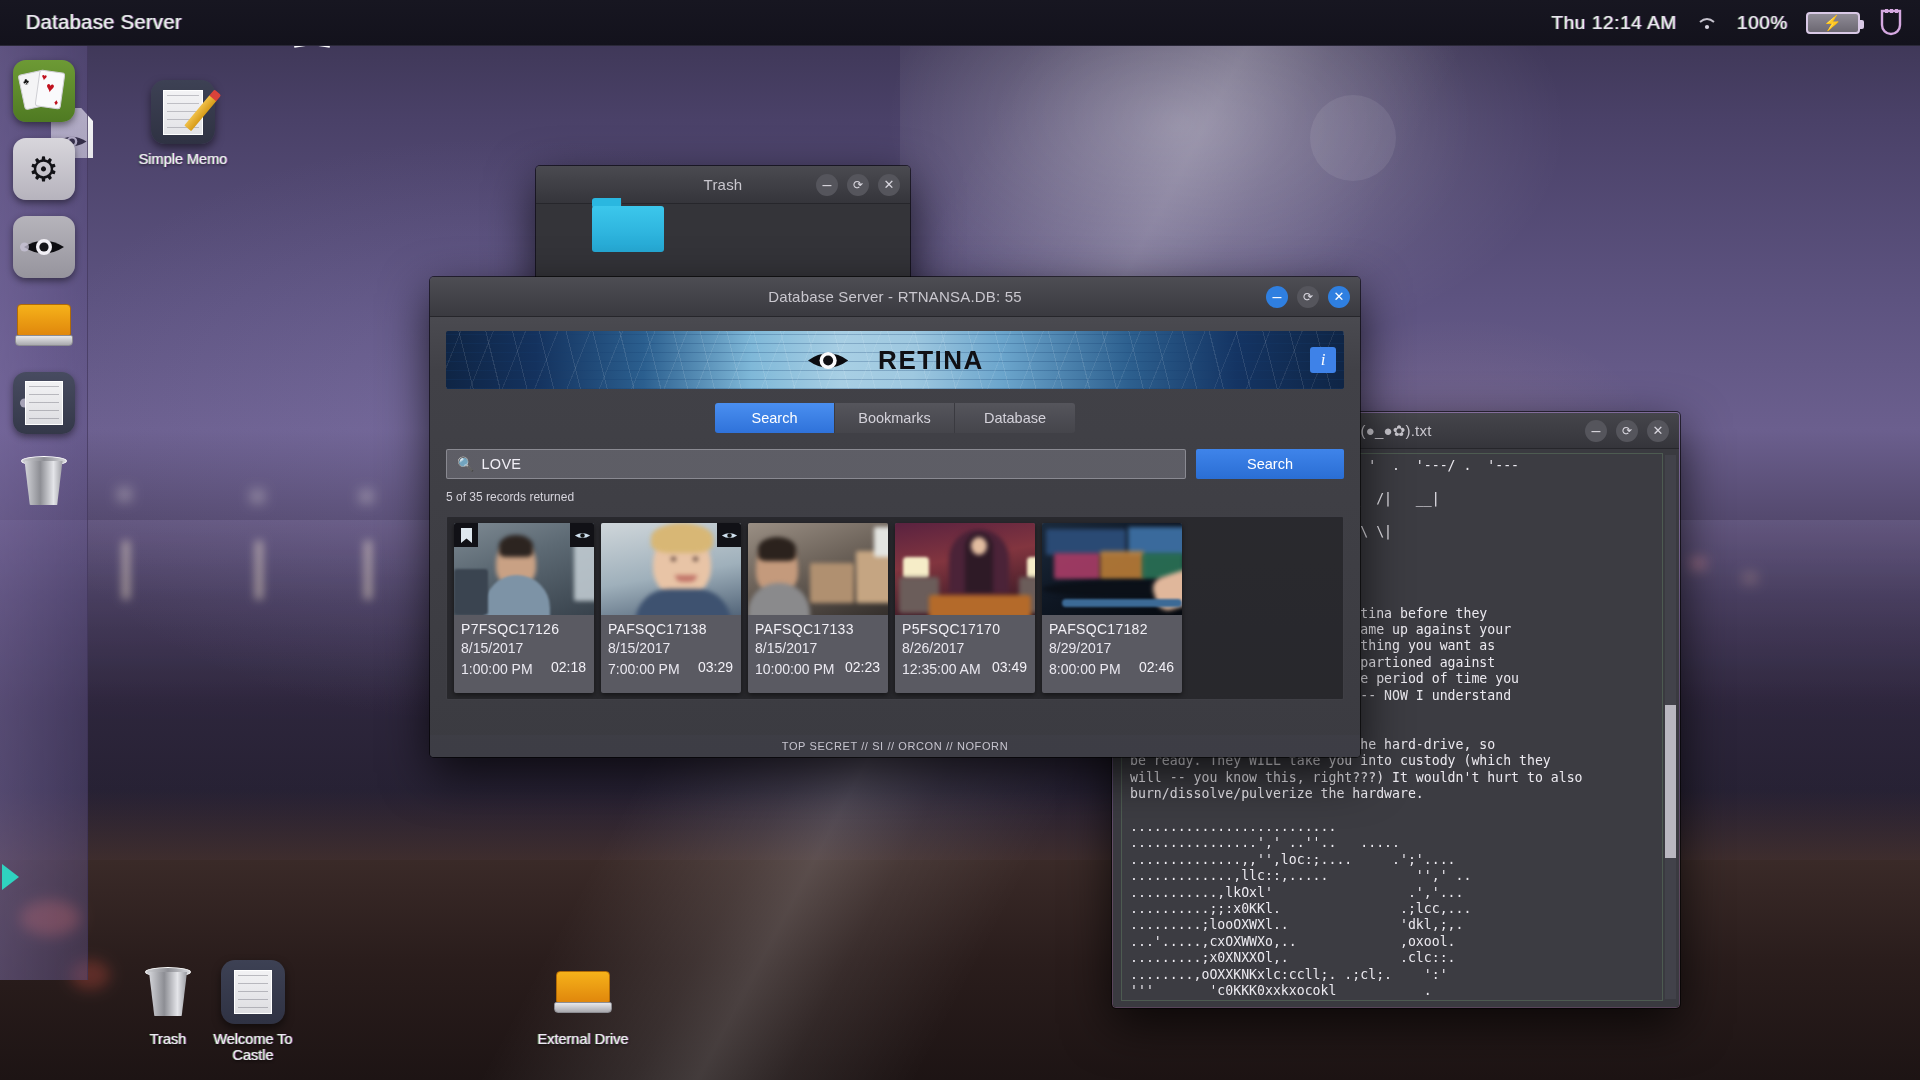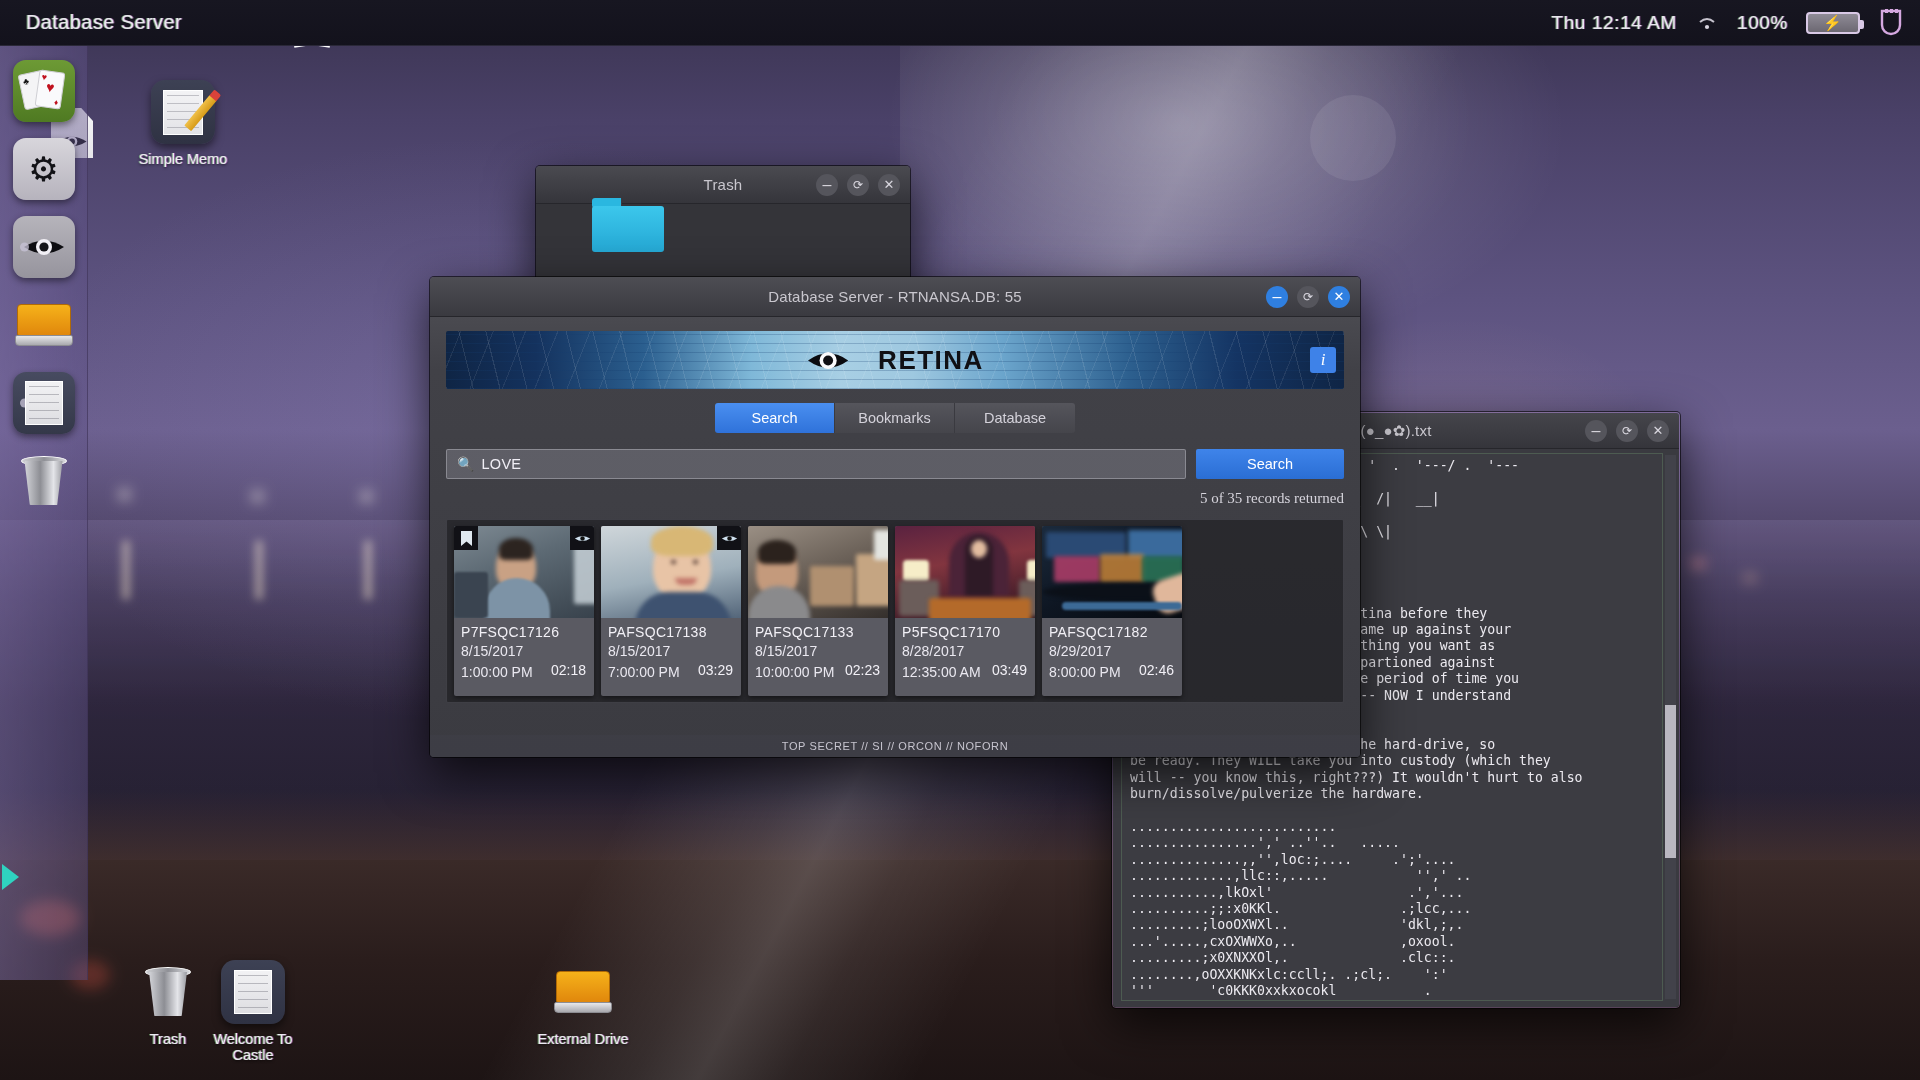--- a/index.html
+++ b/index.html
@@ -181,21 +181,21 @@
   .tab:last-child{border-radius:0 3px 3px 0;border-right:none;}
   .tab.active{background:linear-gradient(to bottom,#4a8ff0,#2f72da);color:#fff;}
 
   #searchrow{display:flex;gap:10px;margin-top:16px;}
   #searchfield{flex:1;height:30px;background:rgba(160,160,170,.32);border:1px solid rgba(190,190,200,.45);
     border-radius:2px;display:flex;align-items:center;gap:7px;padding:0 10px;}
   #searchfield .sicon{color:#dcdae2;font-size:14px;}
   #searchfield .sval{font-size:14.5px;color:#f0eef5;letter-spacing:.3px;}
   #searchbtn{width:148px;height:30px;border-radius:2px;background:linear-gradient(to bottom,#3f84ea,#2a6ed4);
     display:flex;align-items:center;justify-content:center;color:#fff;font-size:14.5px;}
-  #reccount{text-align:right;font-size:15px;color:#d6d4dc;margin-top:11px;font-family:Liberation Serif, serif;}
+  #reccount{text-align:left;font-size:12px;color:#d6d4dc;margin-top:11px;}
 
   #results{margin-top:12px;height:184px;background:rgba(24,24,28,.55);border:1px solid rgba(90,90,100,.45);
     border-radius:2px;padding:6px 7px;display:flex;gap:7px;overflow:hidden;}
   .card{width:140px;height:170px;background:#5a5a62;border-radius:2px;overflow:hidden;position:relative;
     box-shadow:0 2px 5px rgba(0,0,0,.5);}
   .card .thumb{height:92px;position:relative;overflow:hidden;}
   .card .meta{padding:6px 7px 0 7px;position:relative;height:78px;}
   .card .id{font-size:14px;color:#f2f0f6;letter-spacing:.3px;}
   .card .dt{font-size:14px;color:#eae8f0;margin-top:3px;line-height:1.28;}
   .card .dur{position:absolute;right:8px;bottom:18px;font-size:14px;color:#f2f0f6;}
@@ -592,21 +592,21 @@
           <div class="blob" style="left:70px;top:10px;width:28px;height:60px;background:#2e1a26;border-radius:16px 16px 0 0;"></div>
           <div class="blob" style="left:76px;top:14px;width:16px;height:18px;background:#e3bda0;border-radius:50%;"></div>
           <div class="blob" style="left:8px;top:34px;width:26px;height:22px;background:#f6edc8;border-radius:4px;filter:blur(1.6px);"></div>
           <div class="blob" style="left:132px;top:34px;width:26px;height:22px;background:#f6edc8;border-radius:4px;filter:blur(1.6px);"></div>
           <div class="blob" style="left:4px;top:54px;width:40px;height:36px;background:#6b5d5a;border-radius:3px;"></div>
           <div class="blob" style="left:124px;top:54px;width:40px;height:36px;background:#6b5d5a;border-radius:3px;"></div>
           <div class="blob" style="left:34px;top:72px;width:102px;height:24px;background:#b46a2a;border-radius:3px;"></div>
         </div>
         <div class="meta">
           <div class="id">P5FSQC17170</div>
-          <div class="dt">8/28/2017</div>
+          <div class="dt">8/26/2017</div>
           <div class="dt">12:35:00 AM</div>
           <div class="dur">03:49</div>
         </div>
       </div>
 
       <div class="card">
         <div class="thumb sc5">
           <div class="blob" style="left:4px;top:6px;width:80px;height:26px;background:#2a4a74;border-radius:2px;"></div>
           <div class="blob" style="left:86px;top:4px;width:60px;height:28px;background:#3a6a9c;border-radius:2px;"></div>
           <div class="blob" style="left:12px;top:30px;width:46px;height:26px;background:#b33f6b;border-radius:2px;opacity:.85;"></div>

